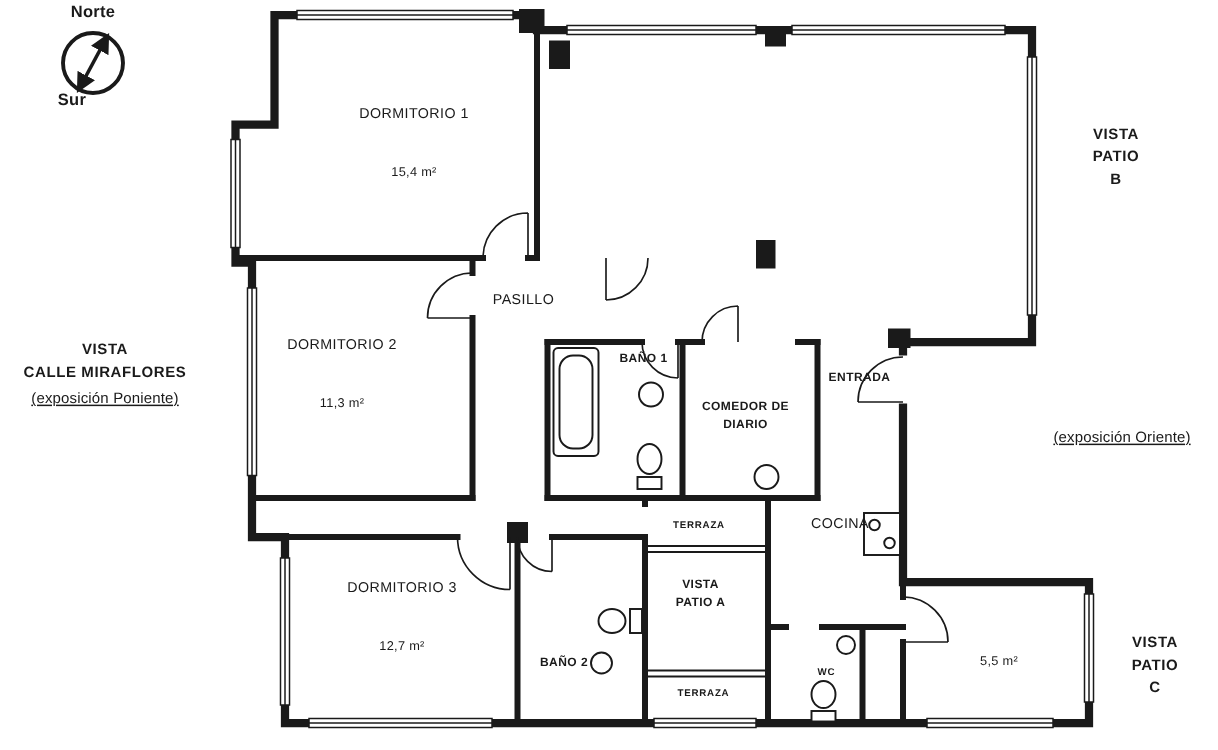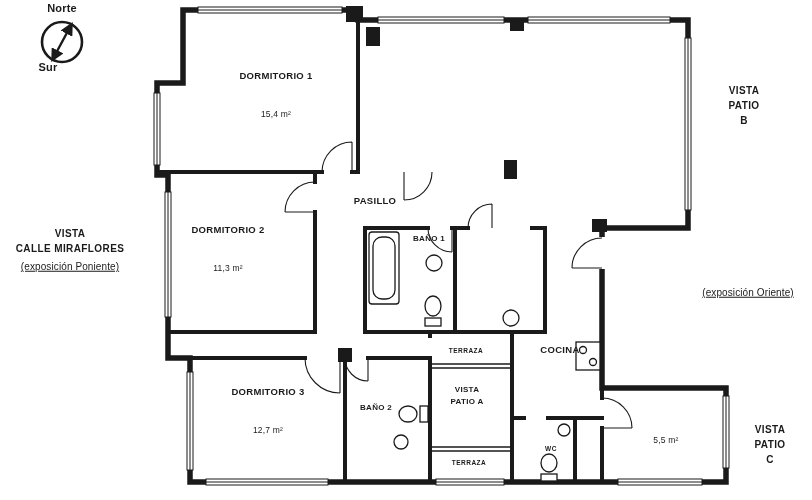--- a/index.html
+++ b/index.html
@@ -5,21 +5,21 @@
   html,body{margin:0;padding:0;}
   body{width:812px;height:500px;background:#ffffff;position:relative;overflow:hidden;
        font-family:"Liberation Sans",sans-serif;color:#1a1a1a;}
   .stage{position:absolute;inset:0;width:712px;height:500px;}
   .plan-svg{position:absolute;left:0;top:0;}
   .lbl{position:absolute;transform:translate(-50%,-50%);text-align:center;
        white-space:pre-line;line-height:1.45;letter-spacing:.3px;}
   .compass-lbl{font-weight:bold;font-size:11px;letter-spacing:.2px;}
   .side-caps{font-weight:bold;font-size:10px;line-height:1.5;letter-spacing:.4px;}
   .side-sub{font-size:10px;font-weight:normal;letter-spacing:.1px;white-space:nowrap;text-decoration:underline;}
-  .room .room-name{font-weight:bold;font-size:9.5px;line-height:1.5;text-align:center;}
+  .room .room-name{font-weight:normal;font-size:9.5px;line-height:1.5;text-align:center;}
   .room .room-area{font-size:8.5px;font-weight:normal;margin-top:1px;letter-spacing:.2px;}
   .mid .room-name{font-weight:bold;font-size:8px;line-height:1.45;}
   .tiny .room-name{font-weight:bold;font-size:6.5px;letter-spacing:.5px;}
 </style>
 </head>
 <body>
 
 <div class="stage">
 
   <svg class="plan-svg" width="812" height="500" viewBox="0 0 812 500">
@@ -147,49 +147,56 @@
     <div class="room-name">DORMITORIO 1</div>
     <div class="room-area">15,4 m²</div>
   </div>
 
 
   <div class="lbl room" style="left:228px;top:249px">
     <div class="room-name">DORMITORIO 2</div>
     <div class="room-area">11,3 m²</div>
   </div>
 
-  <div class="lbl room" style="left:375px;top:201px">
+  <div class="lbl room" style="left:349px;top:201px">
     <div class="room-name">PASILLO</div>
   </div>
 
   <div class="lbl mid" style="left:429px;top:239px">
     <div class="room-name">BAÑO 1</div>
   </div>
 
-
+  <div class="lbl mid" style="left:497px;top:277px">
+    <div class="room-name">COMEDOR DE
+DIARIO</div>
+  </div>
+
+  <div class="lbl mid" style="left:573px;top:252px">
+    <div class="room-name">ENTRADA</div>
+  </div>
 
   <div class="lbl room" style="left:560px;top:350px">
     <div class="room-name">COCINA</div>
   </div>
 
   <div class="lbl tiny" style="left:466px;top:351px">
     <div class="room-name">TERRAZA</div>
   </div>
 
   <div class="lbl mid" style="left:467px;top:396px">
     <div class="room-name">VISTA
 PATIO A</div>
   </div>
 
   <div class="lbl room" style="left:268px;top:411px">
     <div class="room-name">DORMITORIO 3</div>
     <div class="room-area">12,7 m²</div>
   </div>
 
-  <div class="lbl mid" style="left:376px;top:408px">
+  <div class="lbl mid" style="left:376px;top:442px">
     <div class="room-name">BAÑO 2</div>
   </div>
 
   <div class="lbl tiny" style="left:551px;top:449px">
     <div class="room-name">WC</div>
   </div>
 
   <div class="lbl tiny" style="left:469px;top:463px">
     <div class="room-name">TERRAZA</div>
   </div>

